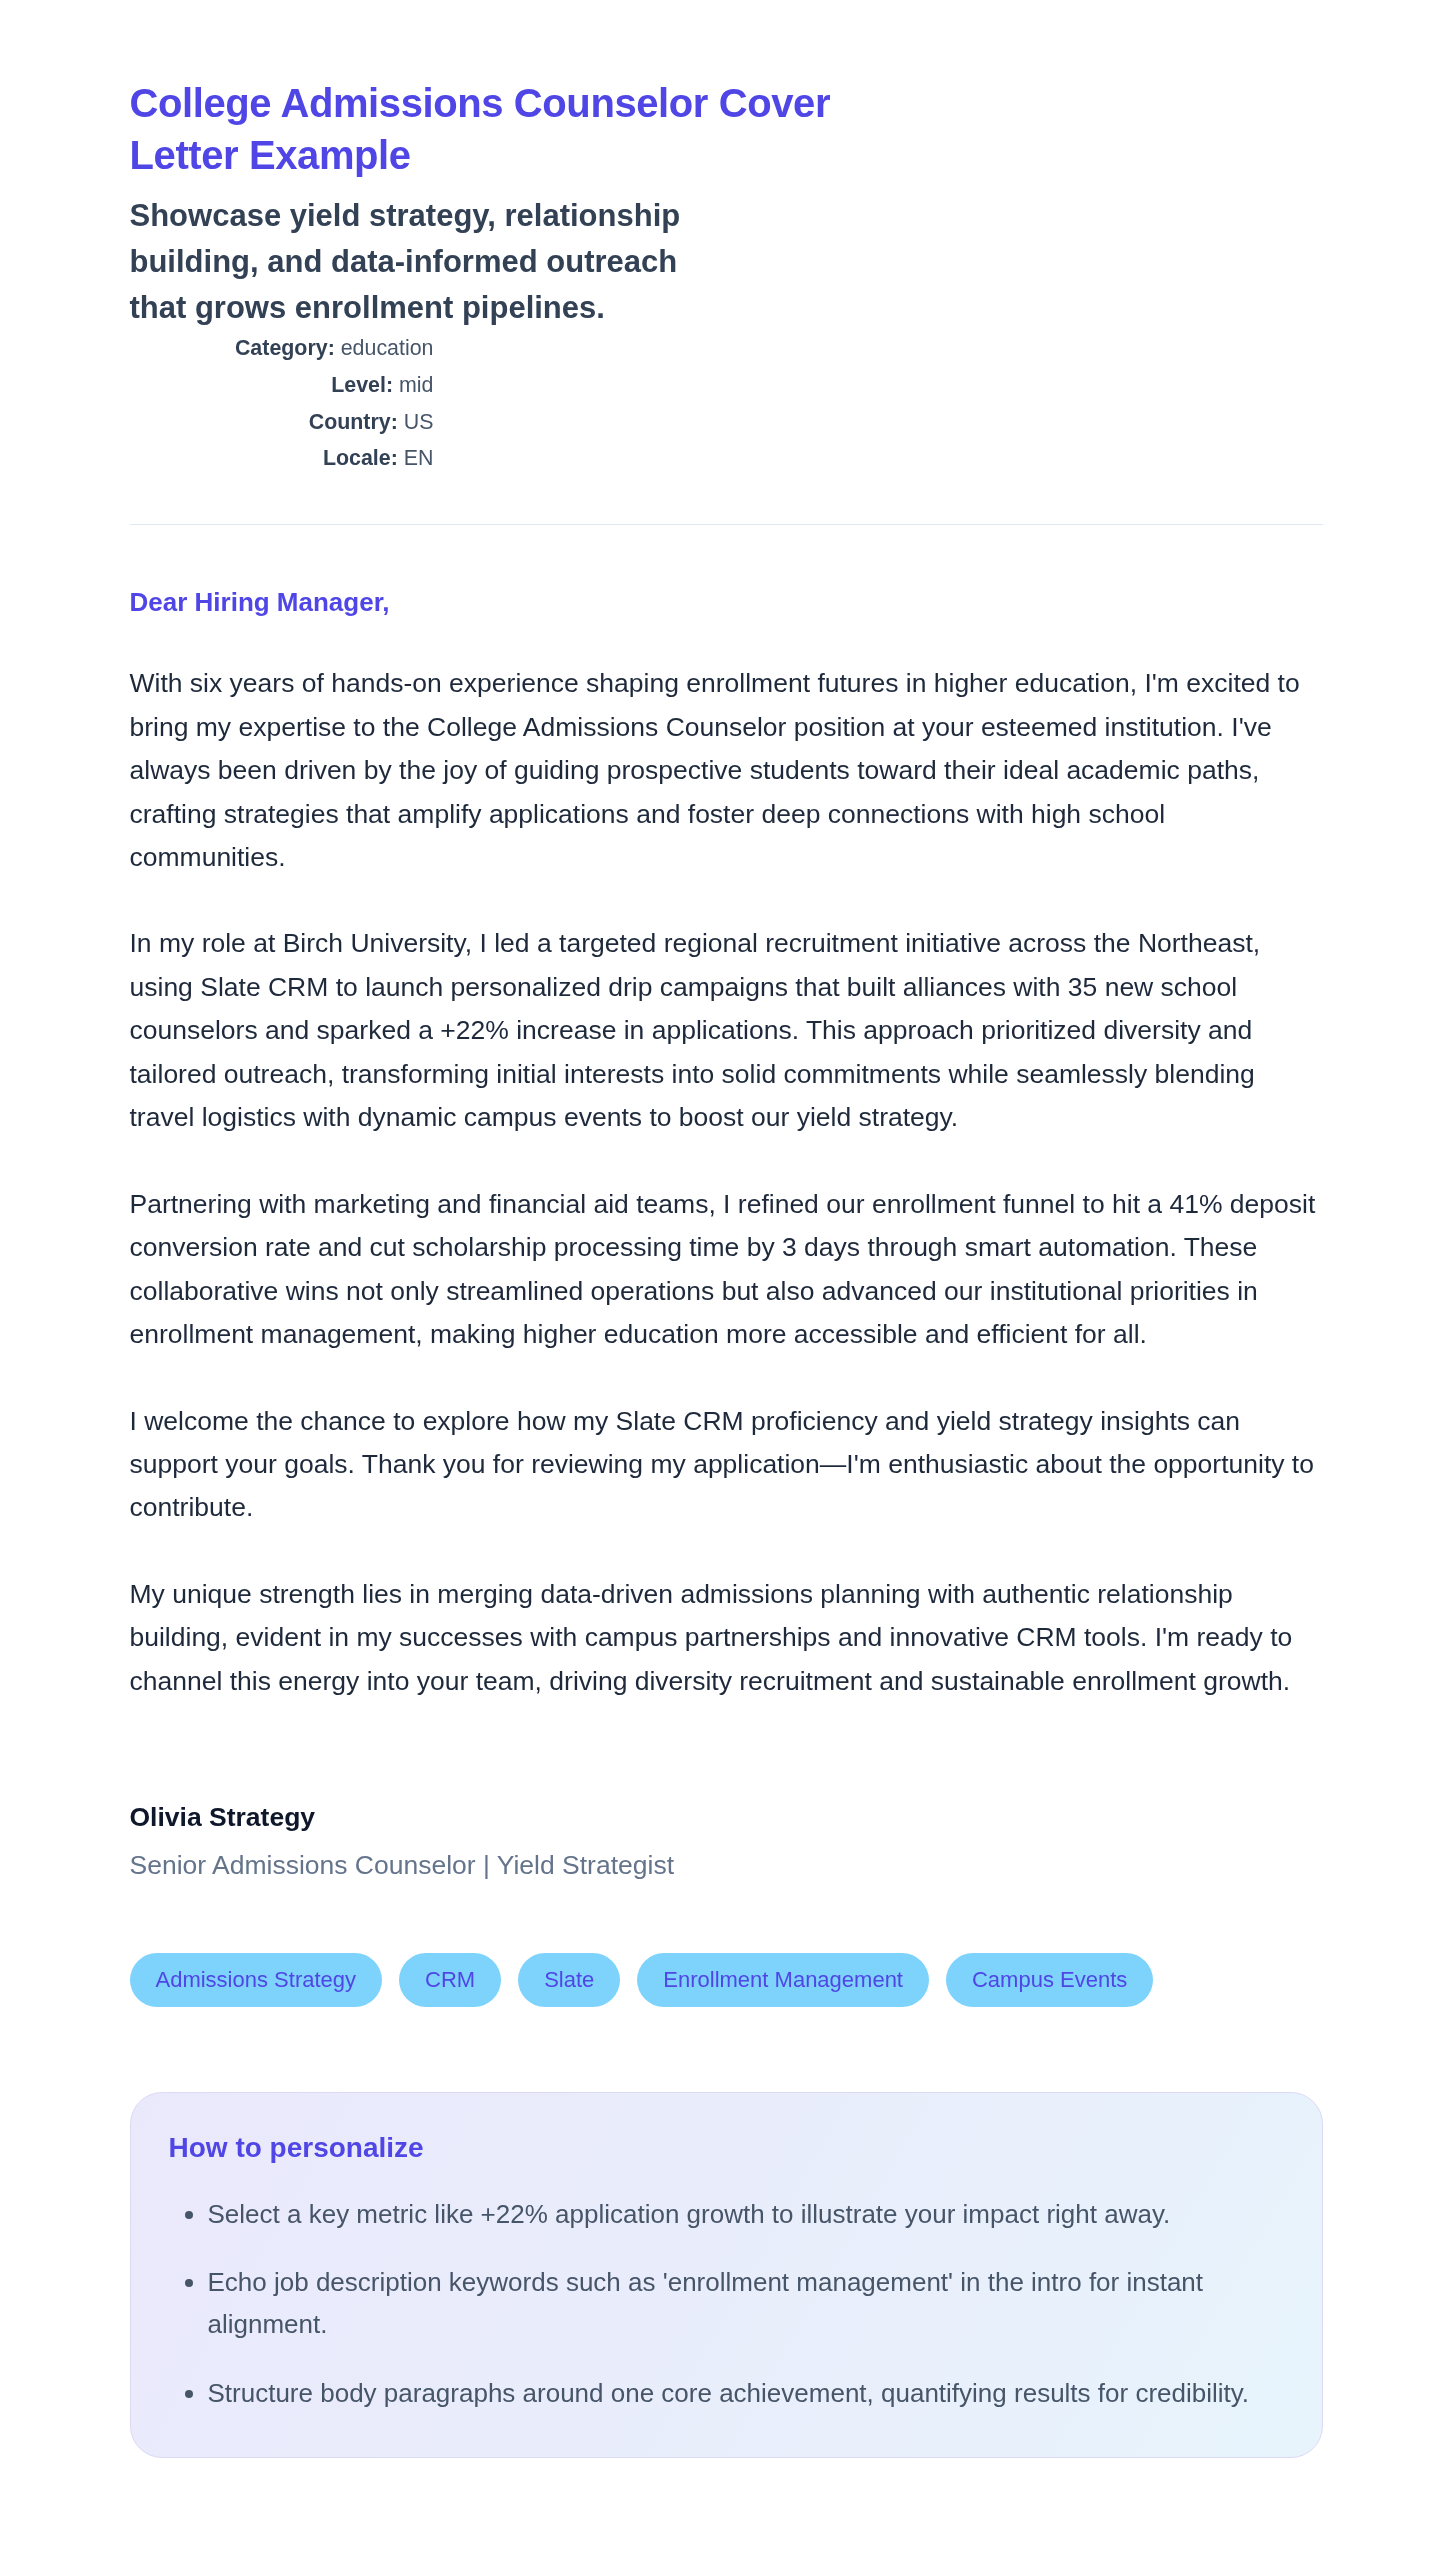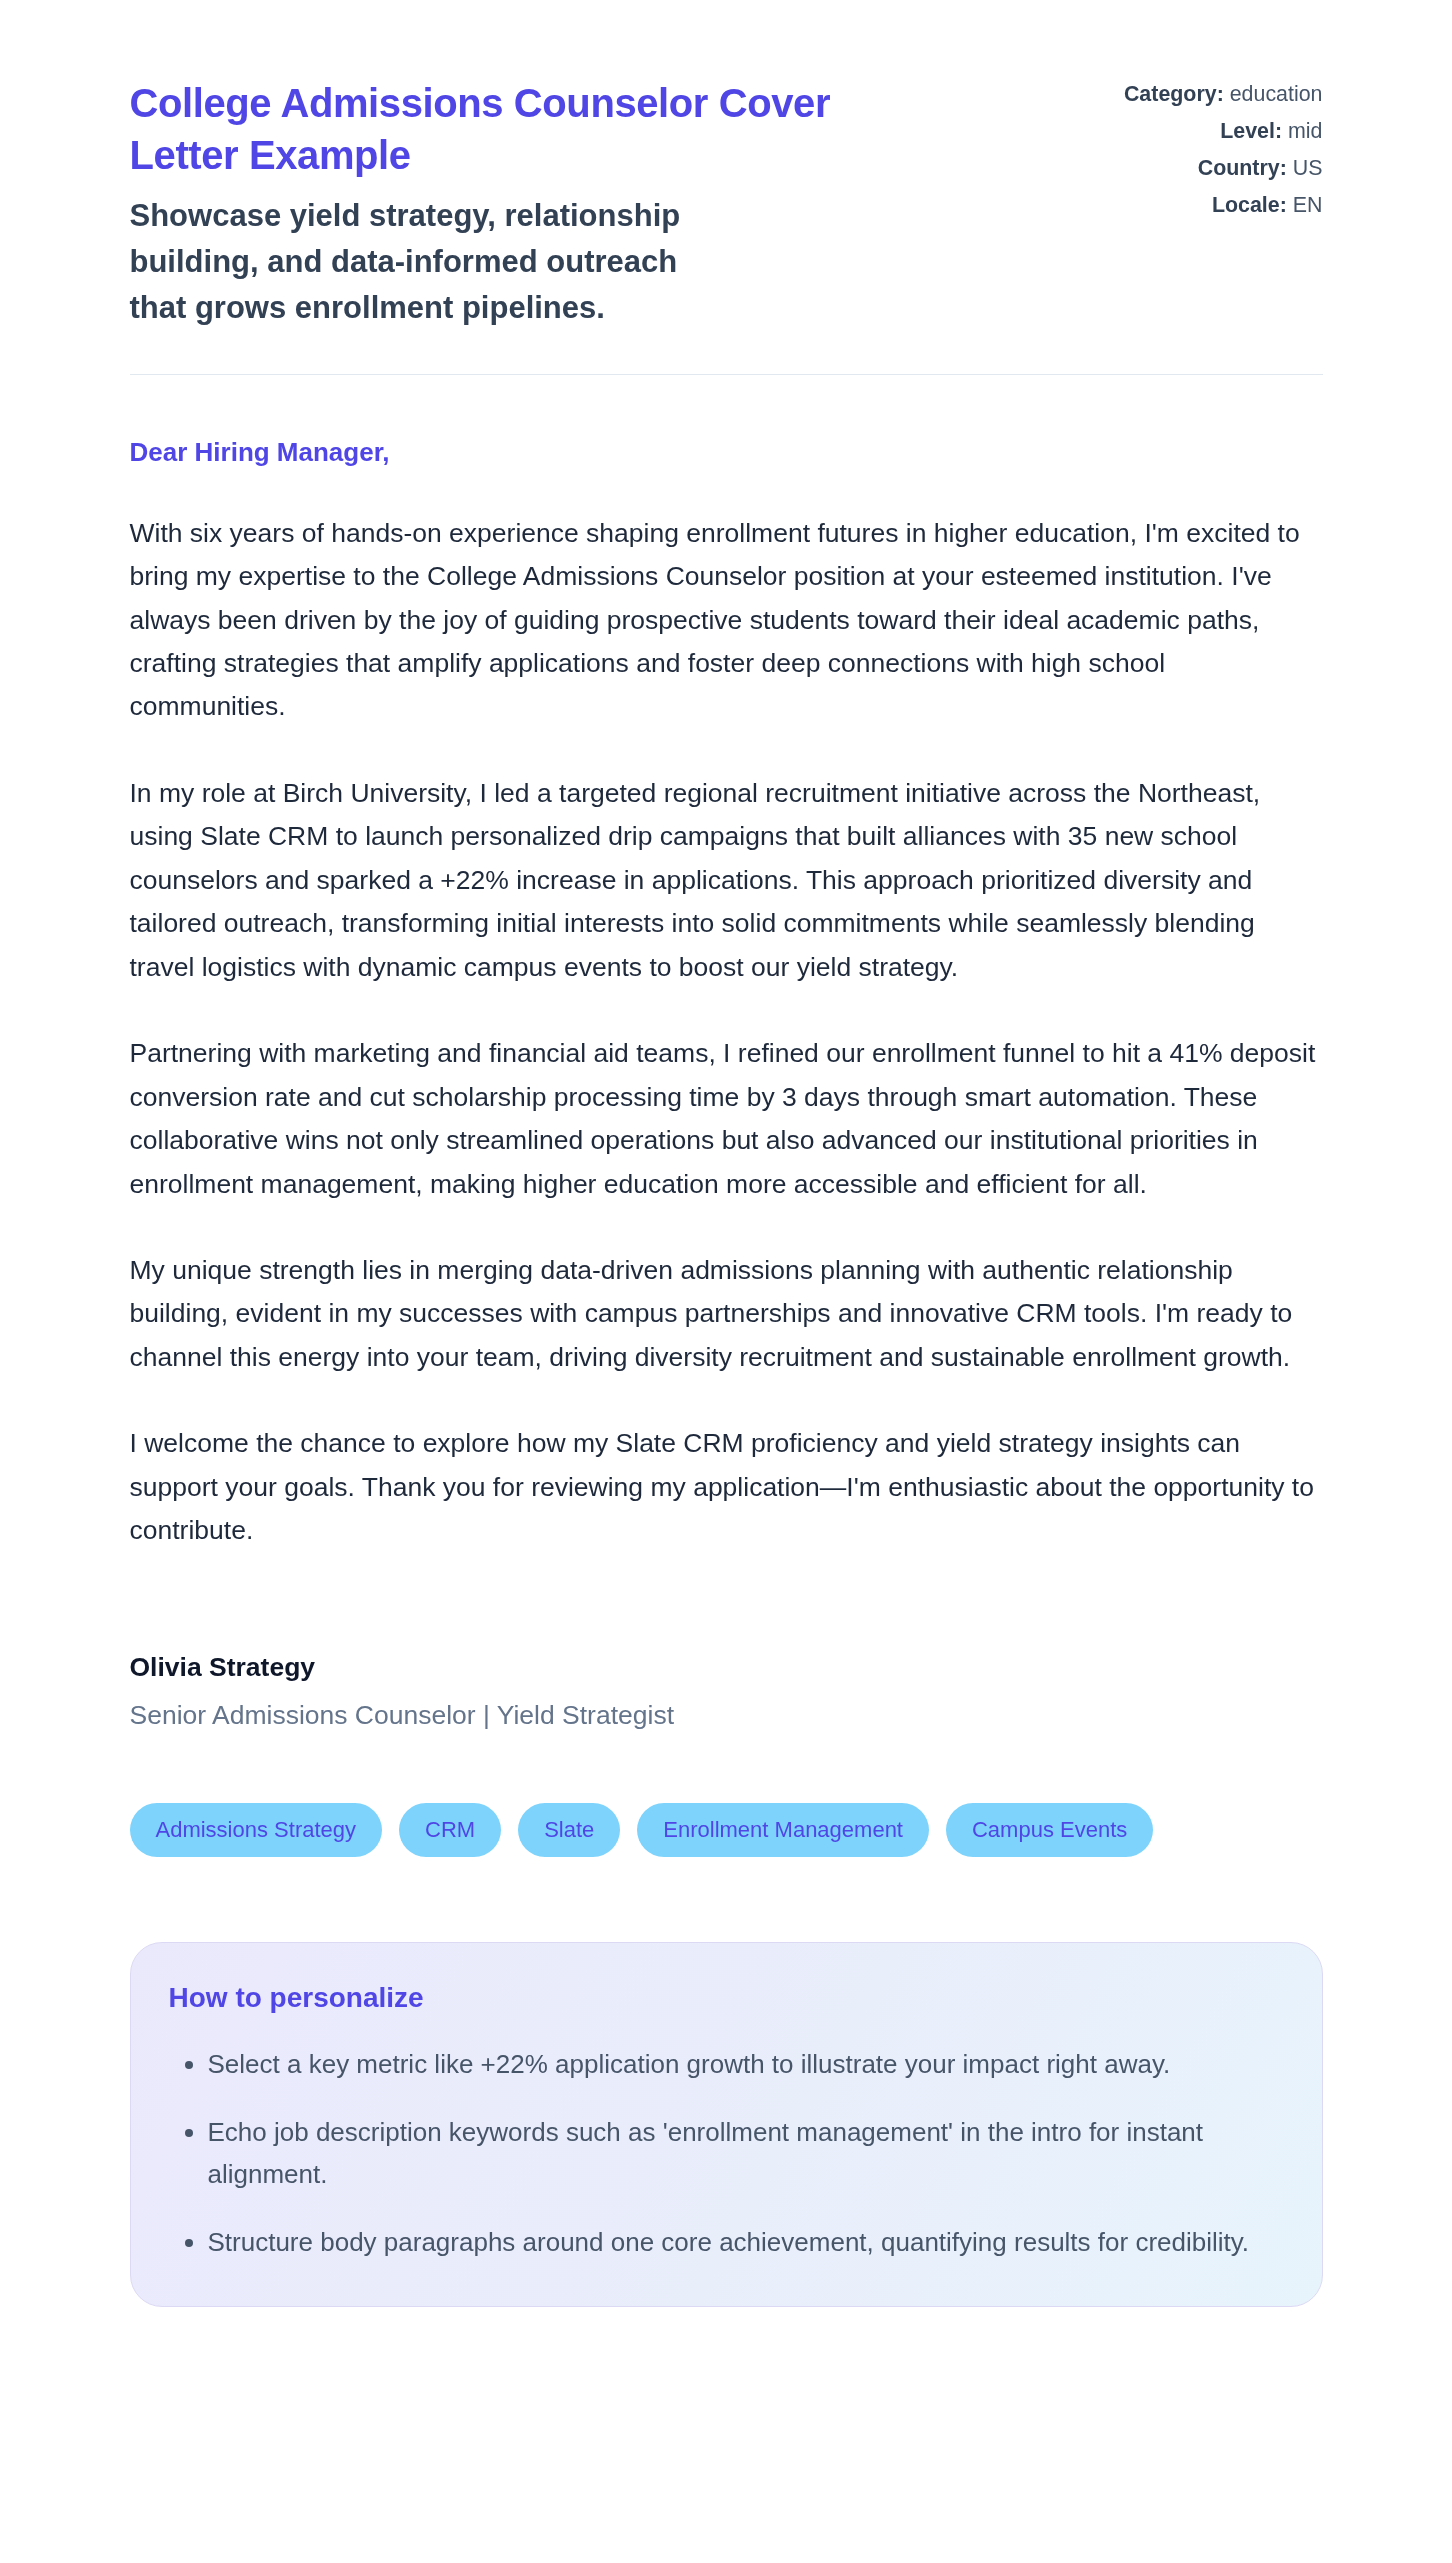--- a/index.html
+++ b/index.html
@@ -7,21 +7,21 @@
     width: 1452px;
     height: 2563px;
     overflow: hidden;
     background: #ffffff;
     font-family: "Liberation Sans", "DejaVu Sans", sans-serif;
     color: #1e293b;
   }
   .page { width: 1193px; margin: 0 auto; padding-top: 77px; }
 
   
-  .header { display: flex; justify-content: space-between; align-items: flex-start; }
+  .header { display: flex; justify-content: space-between; align-items: flex-start; flex-direction: column; }
   .page-title {
     margin: 0 0 12px 0;
     max-width: 709px;
     font-size: 40px;
     line-height: 1.3;
     font-weight: 700;
     letter-spacing: -0.4px;
     color: #4f46e5;
   }
   .page-subtitle {
@@ -125,22 +125,22 @@
     </aside>
   </header>
 
   <hr class="divider">
 
   <section class="letter">
     <p class="greeting">Dear Hiring Manager,</p>
     <p class="para">With six years of hands-on experience shaping enrollment futures in higher education, I'm excited to bring my expertise to the College Admissions Counselor position at your esteemed institution. I've always been driven by the joy of guiding prospective students toward their ideal academic paths, crafting strategies that amplify applications and foster deep connections with high school communities.</p>
     <p class="para">In my role at Birch University, I led a targeted regional recruitment initiative across the Northeast, using Slate CRM to launch personalized drip campaigns that built alliances with 35 new school counselors and sparked a +22% increase in applications. This approach prioritized diversity and tailored outreach, transforming initial interests into solid commitments while seamlessly blending travel logistics with dynamic campus events to boost our yield strategy.</p>
     <p class="para">Partnering with marketing and financial aid teams, I refined our enrollment funnel to hit a 41% deposit conversion rate and cut scholarship processing time by 3 days through smart automation. These collaborative wins not only streamlined operations but also advanced our institutional priorities in enrollment management, making higher education more accessible and efficient for all.</p>
+    <p class="para">I welcome the chance to explore how my Slate CRM proficiency and yield strategy insights can support your goals. Thank you for reviewing my application—I'm enthusiastic about the opportunity to contribute.</p>
     <p class="para">My unique strength lies in merging data-driven admissions planning with authentic relationship building, evident in my successes with campus partnerships and innovative CRM tools. I'm ready to channel this energy into your team, driving diversity recruitment and sustainable enrollment growth.</p>
-    <p class="para">I welcome the chance to explore how my Slate CRM proficiency and yield strategy insights can support your goals. Thank you for reviewing my application—I'm enthusiastic about the opportunity to contribute.</p>
     <p class="sig-name">Olivia Strategy</p>
     <p class="sig-role">Senior Admissions Counselor | Yield Strategist</p>
   </section>
 
   <ul class="tags">
     <li class="tag">Admissions Strategy</li>
     <li class="tag">CRM</li>
     <li class="tag">Slate</li>
     <li class="tag">Enrollment Management</li>
     <li class="tag">Campus Events</li>

